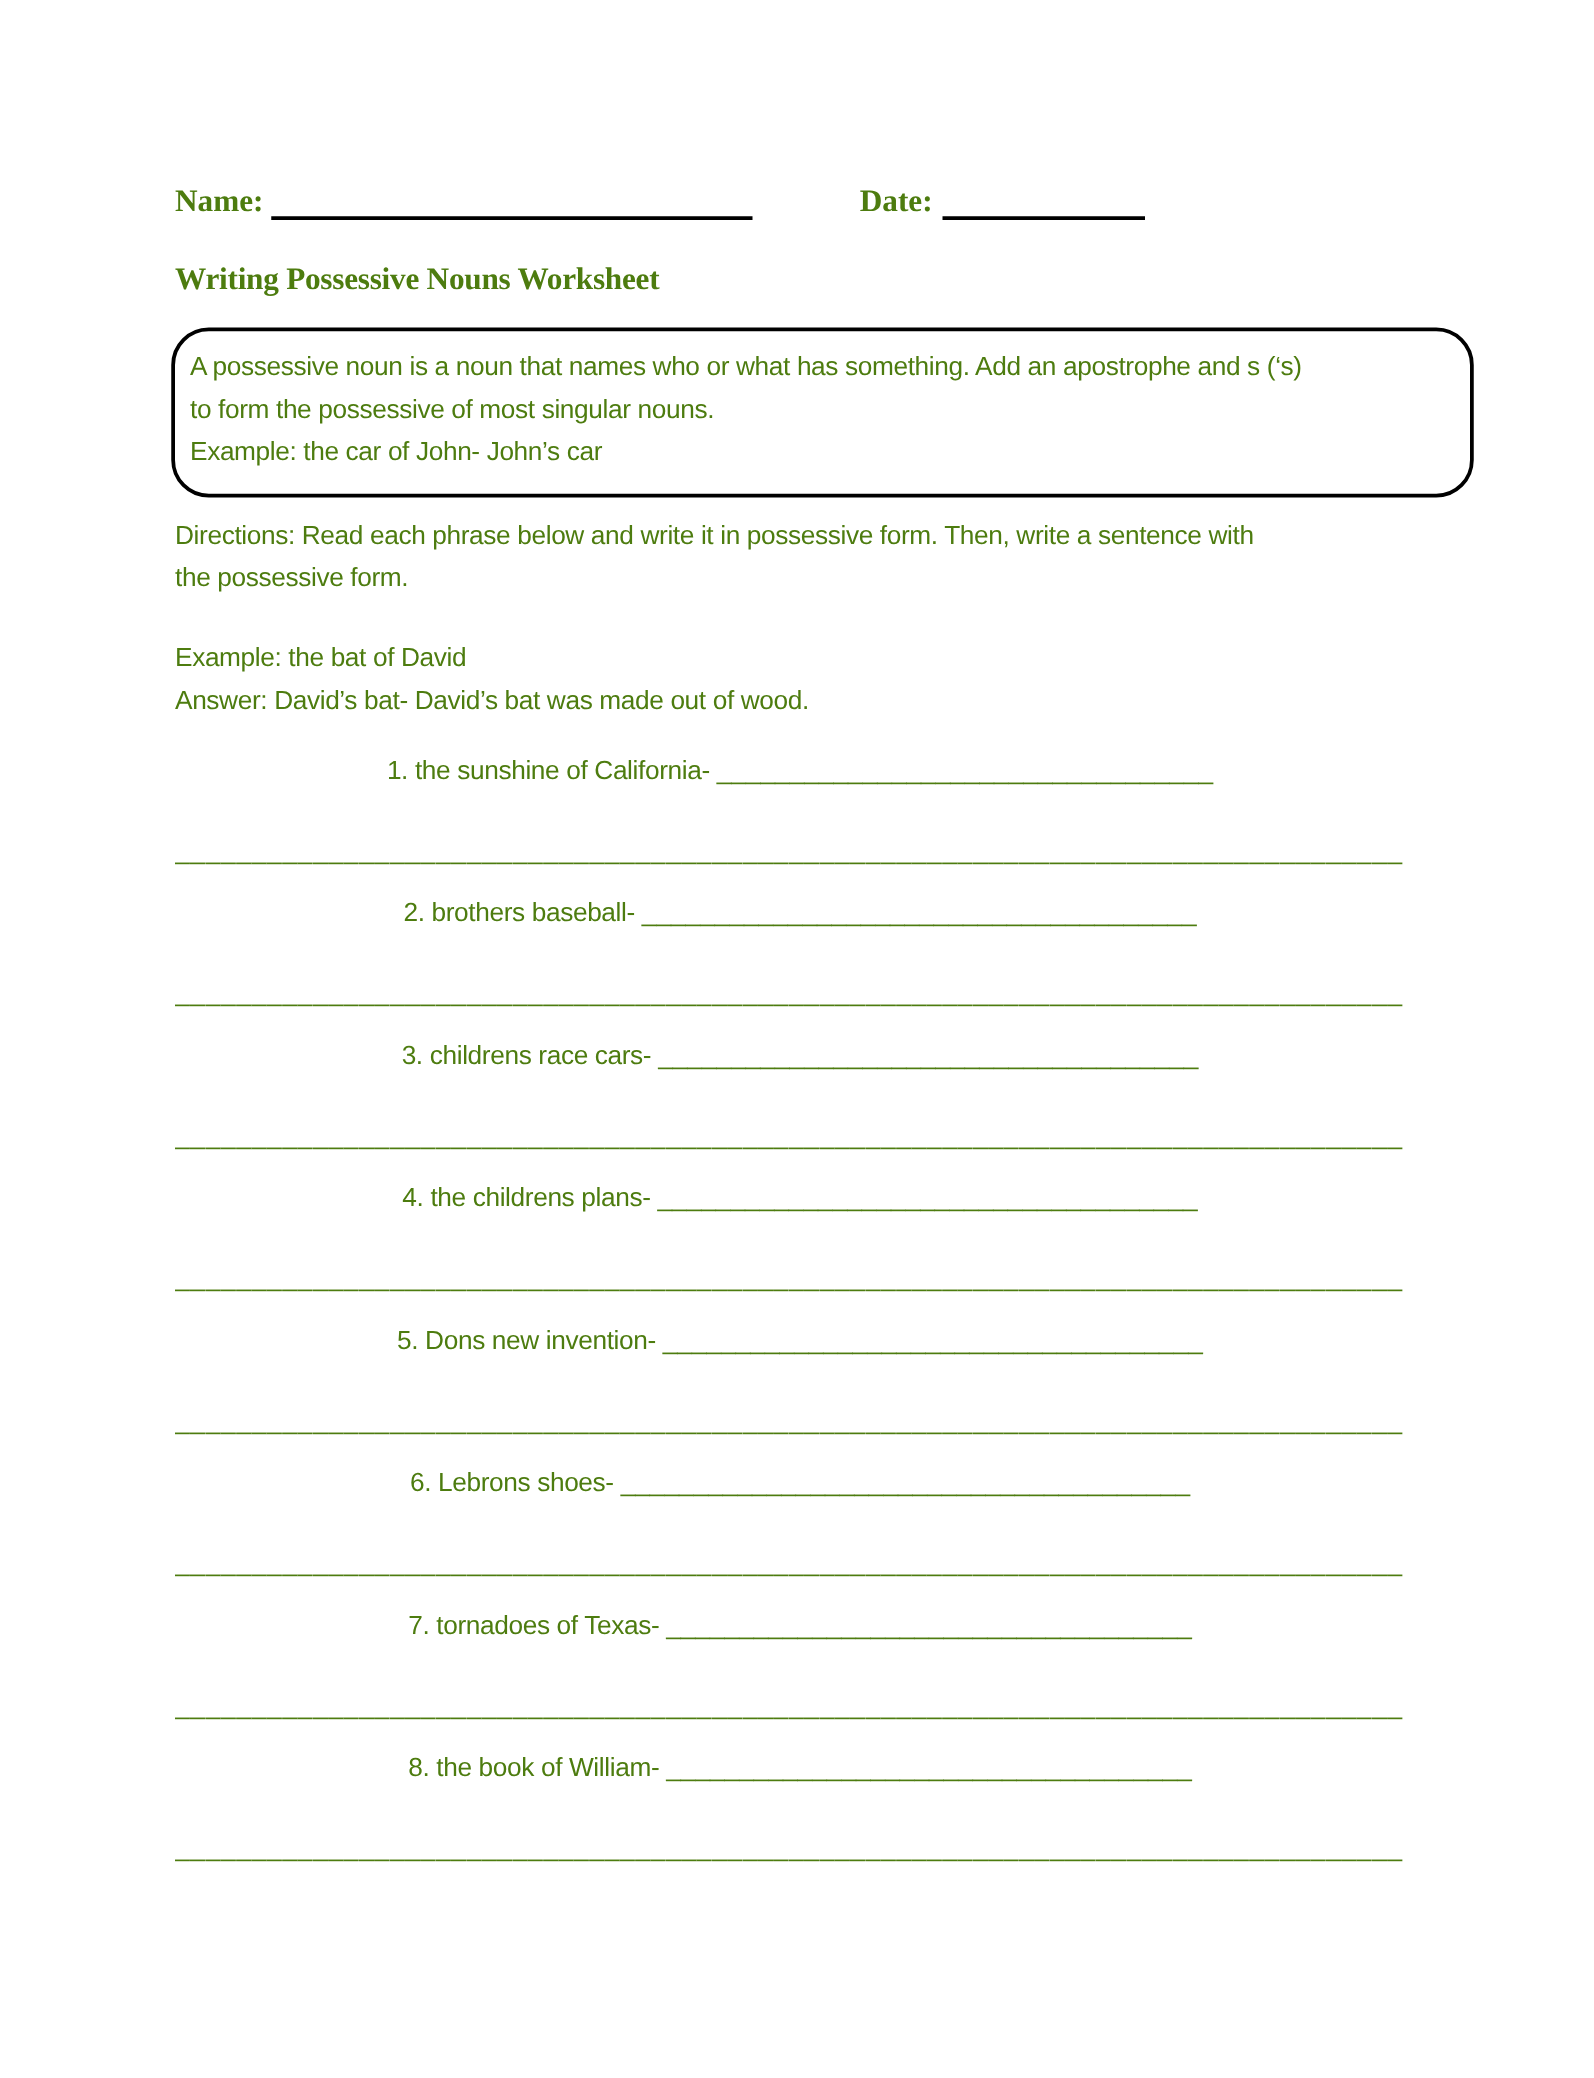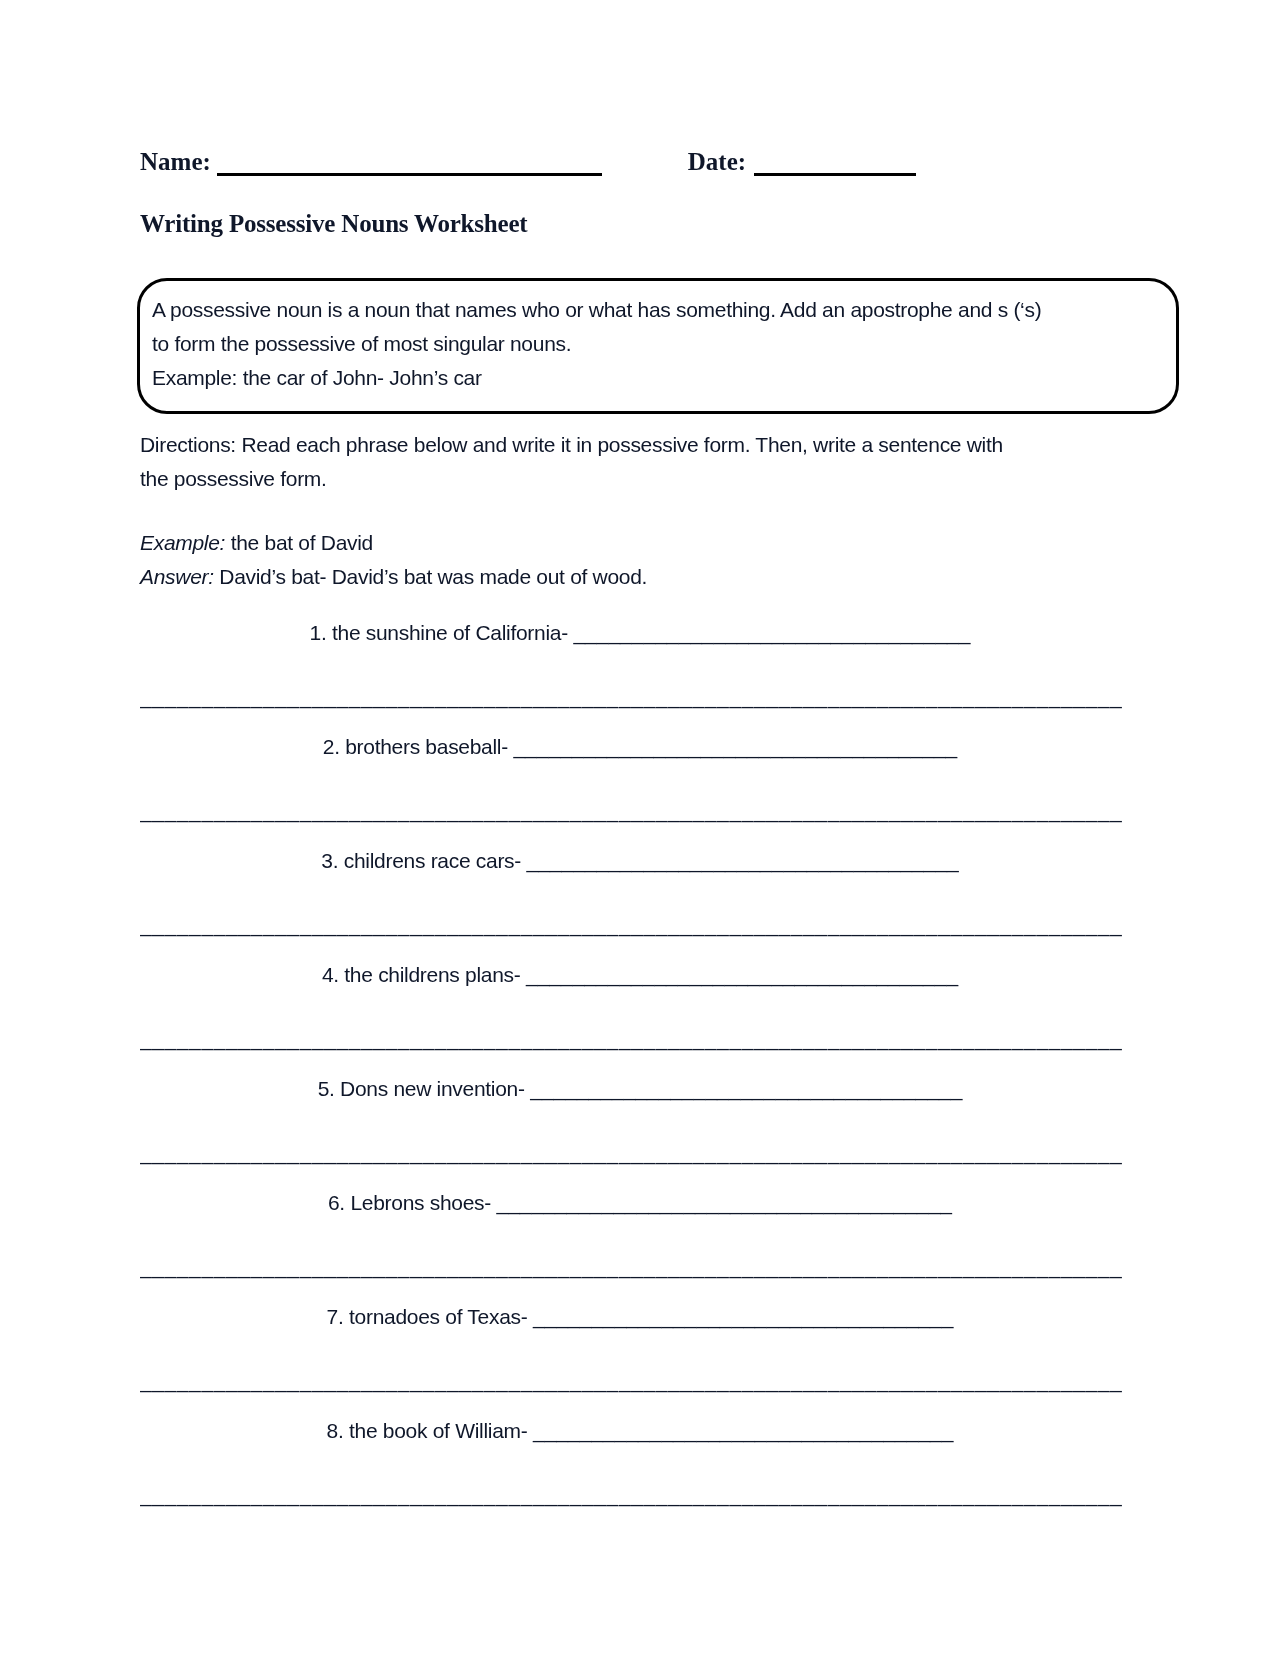--- a/index.html
+++ b/index.html
@@ -1,21 +1,21 @@
 <!DOCTYPE html>
 <html><head>
 <meta charset="utf-8">
 <style>
   html,body { margin:0; padding:0; background:#ffffff; }
   .page {
     position:relative;
     width:1275px;
     height:1662px;
     background:#ffffff;
-    color:#0f172a;
+    color:#4d7c0f;
     font-family:"Liberation Sans", sans-serif;
     overflow:hidden;
   }
   .content {
     position:absolute;
     left:140px;
     top:146px;
     width:1000px;
   }
   .serif-bold {
@@ -42,36 +42,36 @@
     text-align:left;
     font-size:25px;
     letter-spacing:-0.2px;
   }
   .body-text {
     font-size:21px;
     letter-spacing:-0.3px;
     line-height:34px;
   }
   .info-box {
-    margin-top:40px;
+    margin-top:24px;
     margin-left:-3px;
     width:1004px;
     border:3px solid #000;
     border-radius:30px;
     padding:12px 20px 16px 12px;
   }
   .directions {
     margin-top:14px;
     width:985px;
   }
   .example-block {
     margin-top:30px;
     width:985px;
   }
-  .ital { font-style:italic; }
+  .ital { }
   .items { margin-top:26px;text-align:center; }
   .item-row {
     font-size:21px;
     letter-spacing:-0.3px;
     line-height:26px;
     margin-bottom:38px;
     white-space:nowrap;
   }
   .item-blank { letter-spacing:0; }
   .blank-line {

